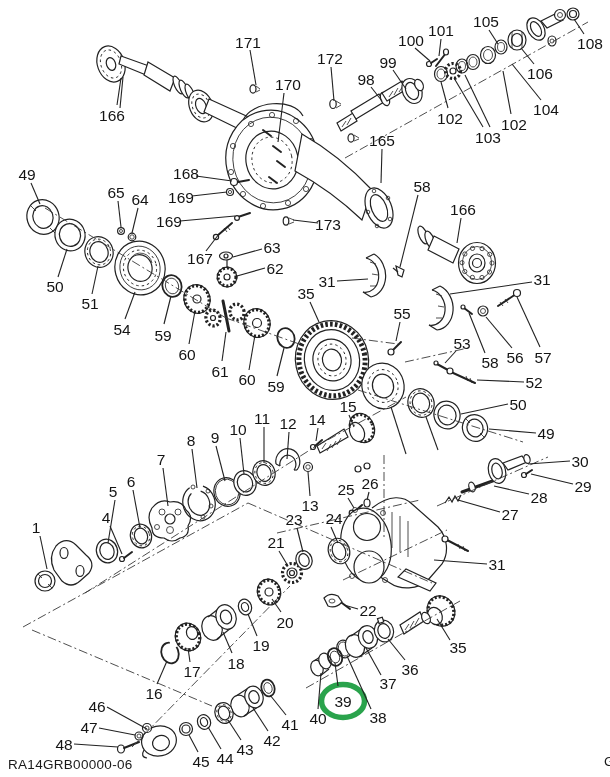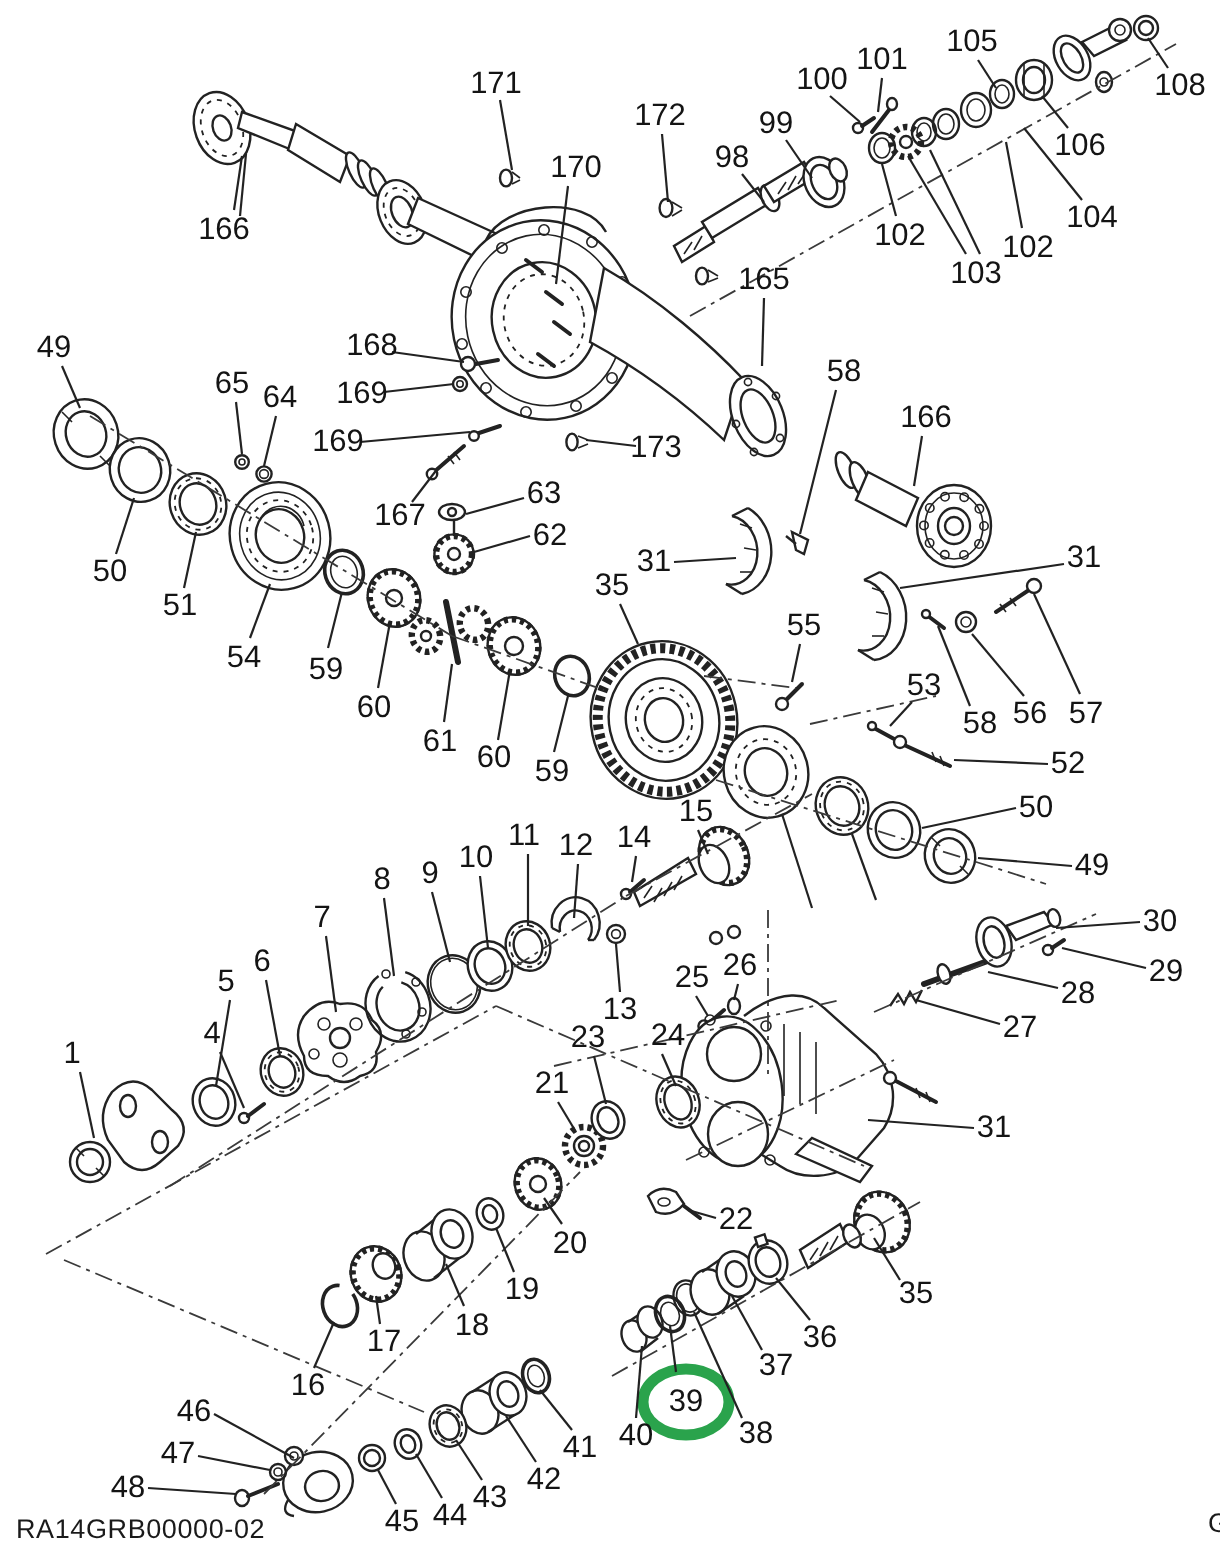--- a/index.html
+++ b/index.html
@@ -635,15 +635,15 @@
         <text x="458" y="647" class="callout" dominant-baseline="central">35</text>
         <text x="410" y="669" class="callout" dominant-baseline="central">36</text>
         <text x="388" y="683" class="callout" dominant-baseline="central">37</text>
         <text x="378" y="717" class="callout" dominant-baseline="central">38</text>
         <text x="343" y="701" class="callout" dominant-baseline="central">39</text>
         <text x="318" y="718" class="callout" dominant-baseline="central">40</text>
         <text x="497" y="564" class="callout" dominant-baseline="central">31</text>
       </g>
 </svg>
 
-<div class="footer footer-left">RA14GRB00000-02</div>
+<div class="footer footer-left">RA14GRB00000-06</div>
 <div class="footer footer-right">G05</div>
 </div>
 
 </body></html>

